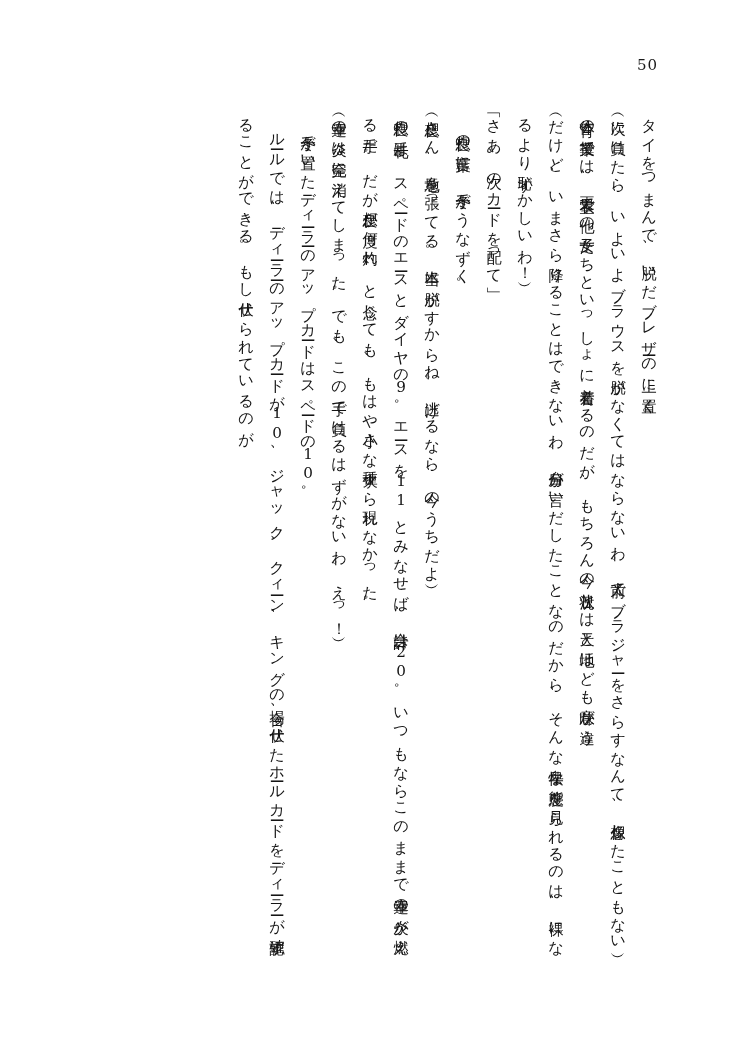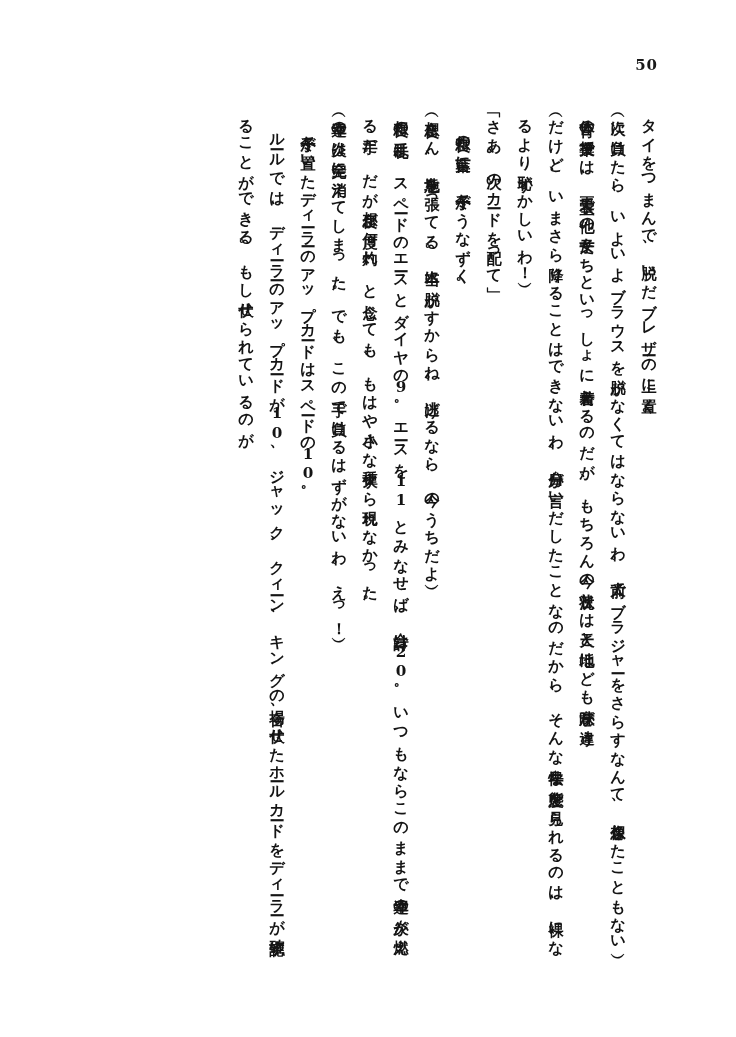--- a/index.html
+++ b/index.html
@@ -8,21 +8,20 @@
     background: #ffffff;
   }
   .page {
     position: relative;
     width: 736px;
     height: 1037px;
     background: #ffffff;
     overflow: hidden;
     font-family: "DejaVu Serif", "Liberation Serif", serif;
     color: #111111;
-    font-weight: bold;
   }
   .page-number {
     position: absolute;
     top: 56px;
     right: 78px;
     font-size: 15px;
     font-family: "DejaVu Serif", "Liberation Serif", serif;
     letter-spacing: 1px;
     color: #1a1a1a;
   }

